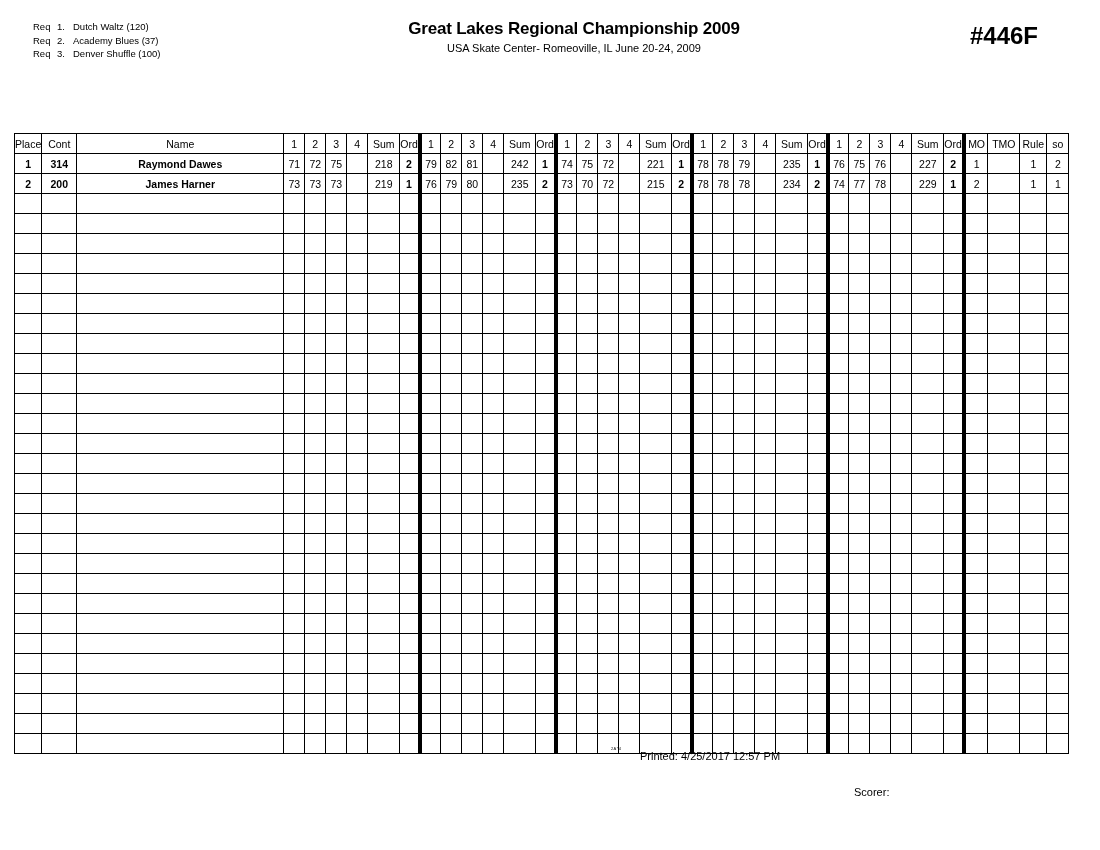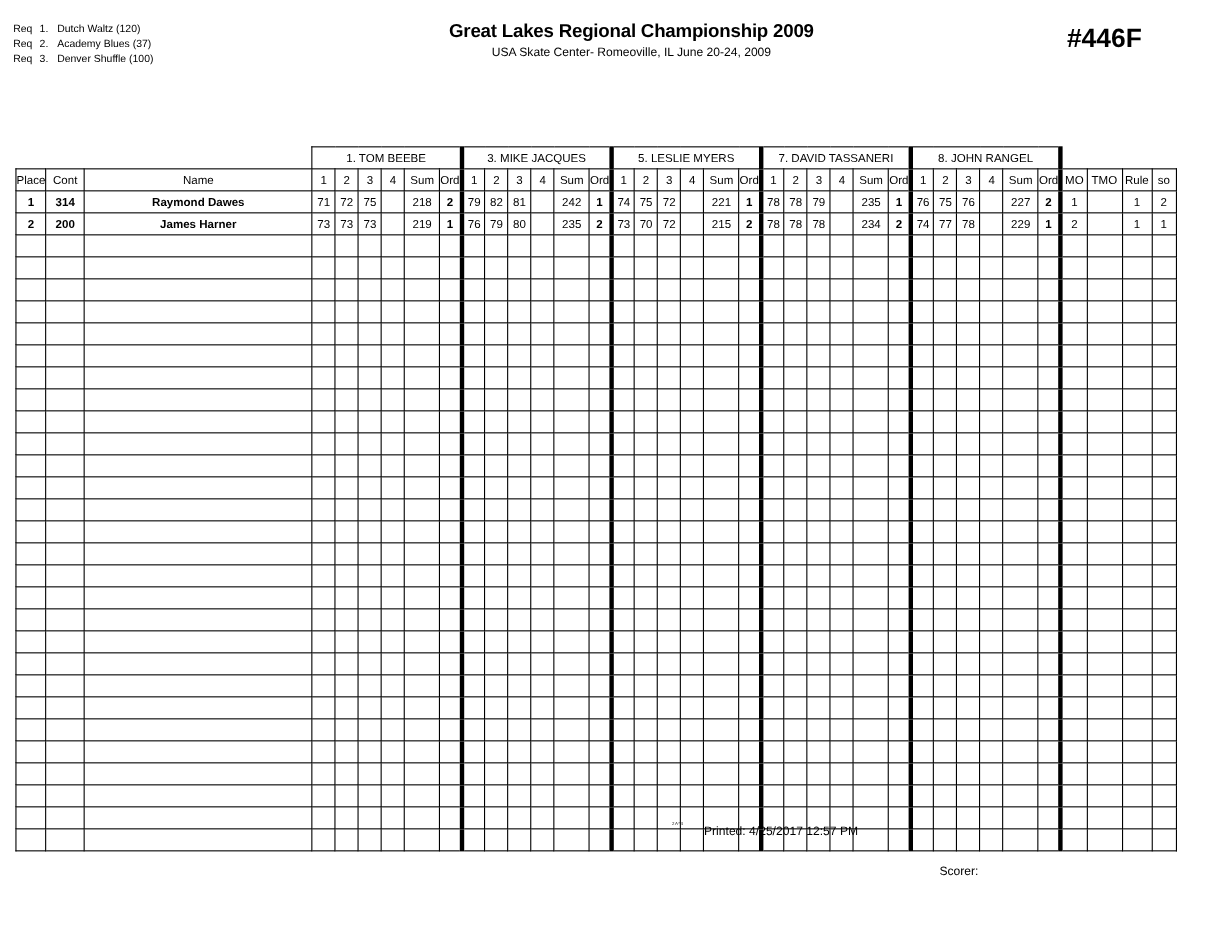--- a/index.html
+++ b/index.html
@@ -1,21 +1,21 @@
 <!DOCTYPE html>
 <html><head>
 <meta charset="utf-8">
 <style>
   html,body{margin:0;padding:0;background:#fff;}
   body{width:1100px;height:850px;position:relative;
        font-family:"Liberation Sans",sans-serif;color:#000;}
 
   
   #reqs{position:absolute;left:12px;top:20px;font-size:9.5px;line-height:13.5px;}
-  #reqs .req-row{white-space:pre;}
+  #reqs .req-row{white-space:pre;margin-left:21px;}
   #reqs .req-lbl{display:inline-block;width:24px;}
   #reqs .req-num{display:inline-block;width:16px;}
 
   
   #titles{position:absolute;left:0;top:18px;width:1100px;text-align:center;padding-left:24px;}
   .t1{font-size:17px;font-weight:bold;line-height:21px;letter-spacing:-0.2px;}
   .t2{font-size:11px;line-height:18px;}
   .t3{font-size:16.5px;font-weight:bold;line-height:22px;letter-spacing:.2px;}
   .t4{font-size:13.5px;line-height:19px;}
 
@@ -93,29 +93,20 @@
       <col style="width: 21px;">
       <col style="width: 21px;">
       <col style="width: 32px;">
       <col style="width: 18px;">
       <col style="width: 24px;">
       <col style="width: 32px;">
       <col style="width: 27px;">
       <col style="width: 22px;">
     </colgroup>
   <tbody id="sheet-body">
-      <tr>
-        <td class="nohead" colspan="3"></td>
-        <td class="jhead" colspan="6">1.  TOM BEEBE</td>
-        <td class="jhead thickL" colspan="6">3.  MIKE  JACQUES</td>
-        <td class="jhead thickL" colspan="6">5.  LESLIE MYERS</td>
-        <td class="jhead thickL" colspan="6">7.  DAVID TASSANERI</td>
-        <td class="jhead thickL thickR" colspan="6">8.  JOHN RANGEL</td>
-        <td class="nohead" colspan="4"></td>
-      </tr>
       <tr class="subhead">
         <td class="colh">Place</td>
         <td class="colh">Cont</td>
         <td class="colh nameh">Name</td>
         <td class="colh">1</td>
         <td class="colh">2</td>
         <td class="colh">3</td>
         <td class="colh">4</td>
         <td class="colh">Sum</td>
         <td class="colh">Ord</td>

